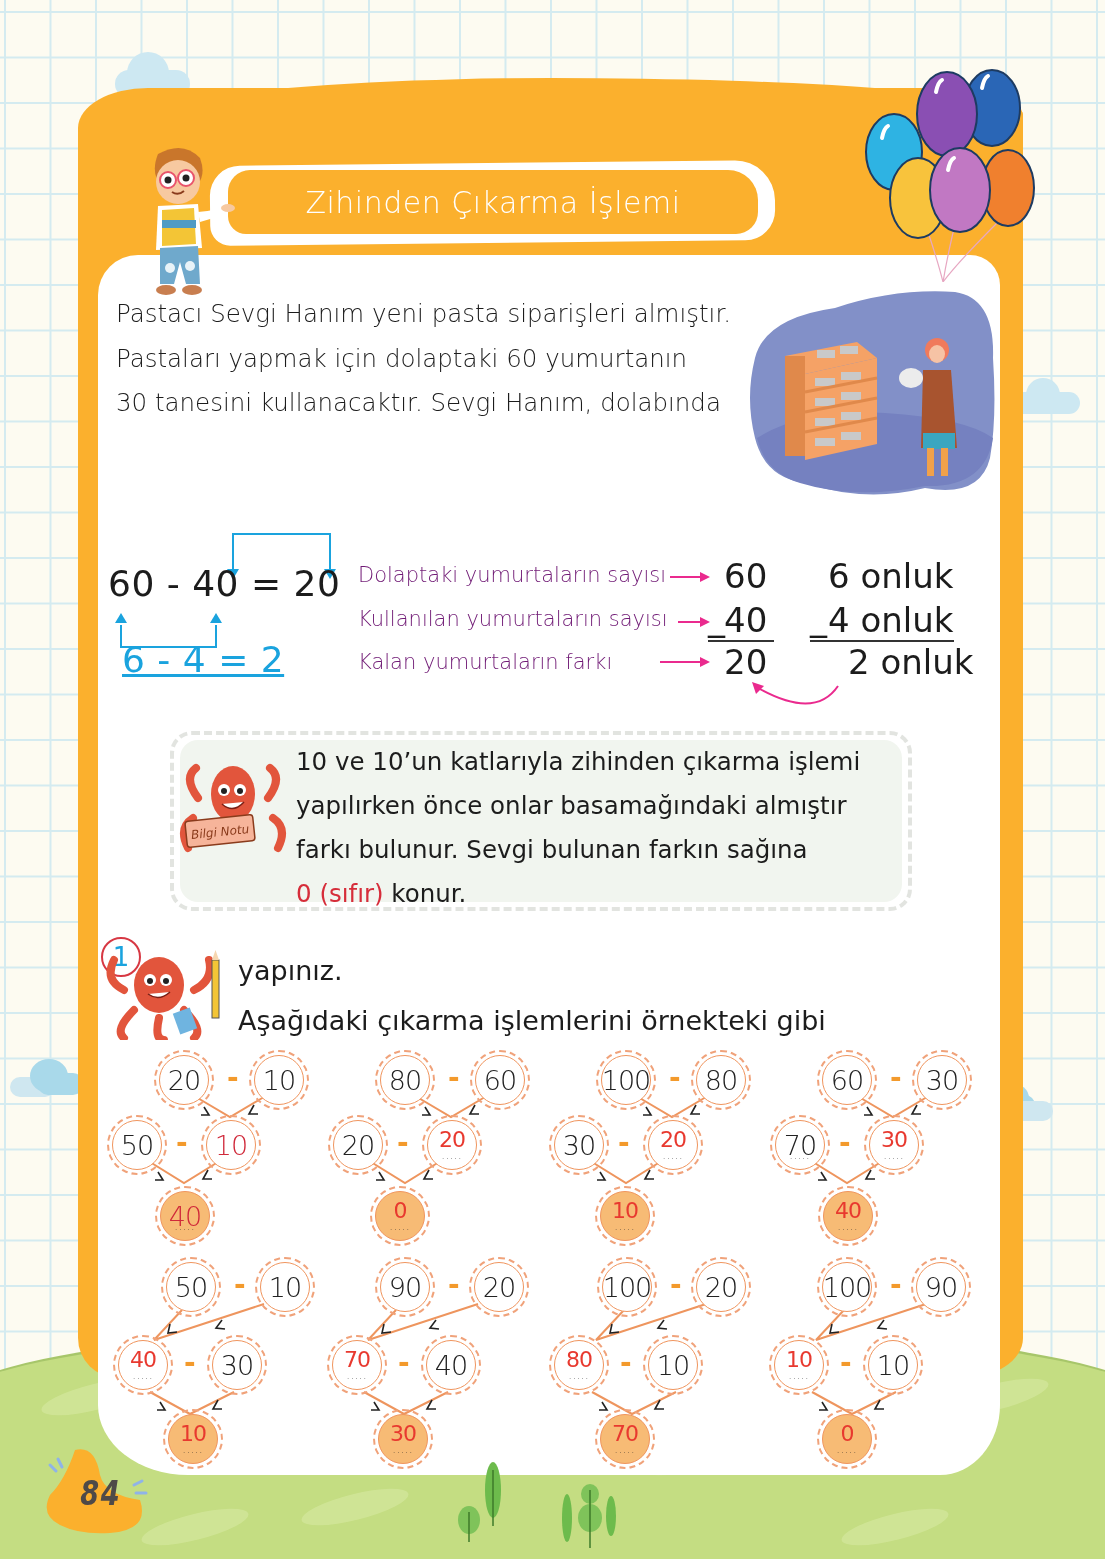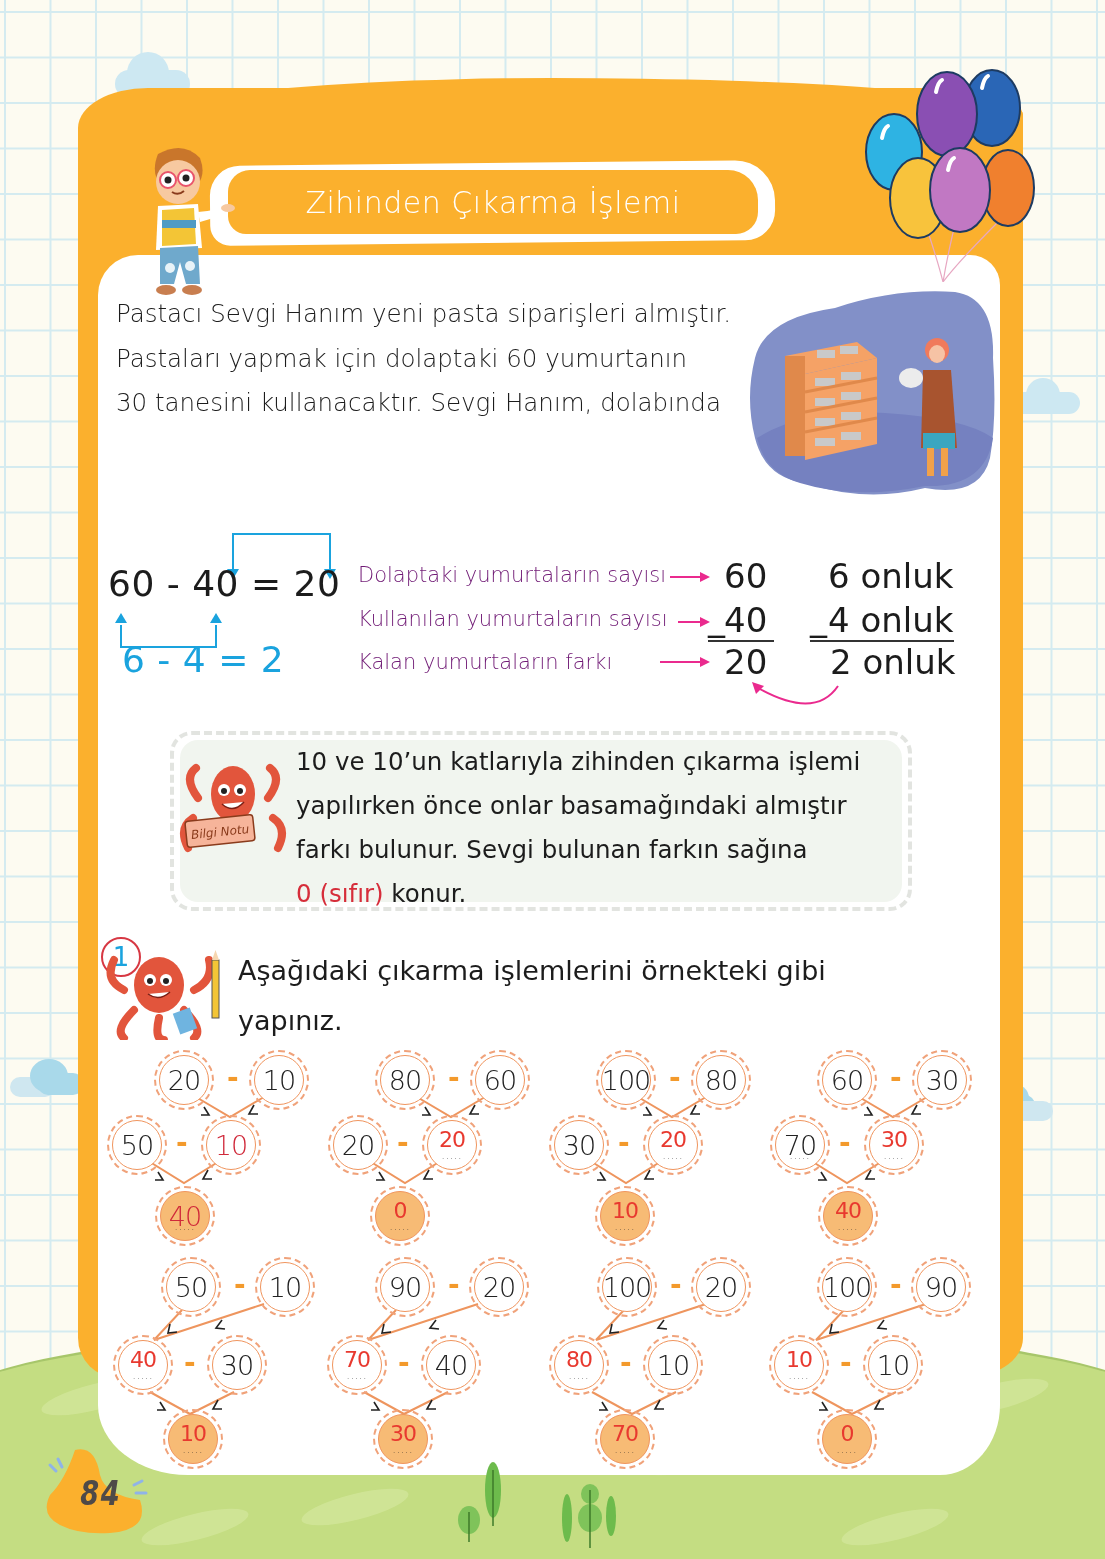--- a/index.html
+++ b/index.html
@@ -72,21 +72,21 @@
       position: absolute; left: 116px; top: 292px; width: 640px;
       font-family: "DejaVu Sans", sans-serif; font-size: 24.5px; line-height: 44.5px; color: #1c1c1c; font-weight: 300;
     }
     .story div { white-space: nowrap; }
 
     
     .baker { position: absolute; left: 745px; top: 278px; width: 250px; height: 225px; }
 
     
     .eq-main { position: absolute; left: 108px; top: 563px; font-size: 36px; color: #1c1c1c; white-space: nowrap; letter-spacing: 0.5px; }
-    .eq-sub { position: absolute; left: 122px; top: 639px; font-size: 36px; color: #1aa3de; white-space: nowrap; letter-spacing: 0.5px; }
+    .eq-sub { position: absolute; left: 122px; top: 639px; font-size: 36px; color: #1aa3de; white-space: nowrap; letter-spacing: 0.5px; text-decoration: underline; }
 
     .label-row { position: absolute; left: 358px; font-size: 21px; color: #701a75; white-space: nowrap; font-weight: 300; }
     .col-num { position: absolute; font-size: 34px; color: #1c1c1c; white-space: nowrap; }
     .rule { position: absolute; height: 2px; background: #333; }
 
     
     .note-box {
       position: absolute; left: 170px; top: 731px; width: 742px; height: 180px;
       border: 4px dashed #e2e4e0; border-radius: 22px;
       background: #ffffff;
@@ -286,21 +286,21 @@
 <div class="col-num" style="left:724px;top:556px;">60</div>
 <div class="col-num" style="left:708px;top:598px;">_</div>
 <div class="col-num" style="left:724px;top:600px;">40</div>
 <div class="rule" style="left:708px;top:640px;width:66px;"></div>
 <div class="col-num" style="left:724px;top:642px;">20</div>
 
 <div class="col-num" style="left:828px;top:556px;">6 onluk</div>
 <div class="col-num" style="left:810px;top:598px;">_</div>
 <div class="col-num" style="left:828px;top:600px;">4 onluk</div>
 <div class="rule" style="left:810px;top:640px;width:144px;"></div>
-<div class="col-num" style="left:830px;top:642px;">2 onluk</div>
+<div class="col-num" style="left:848px;top:642px;">2 onluk</div>
 
 <div class="note-box"></div>
 <div class="note-inner"></div>
 <svg class="abs" style="left:178px;top:758px;" width="110" height="110" viewBox="0 0 110 110">
   <path d="M20 40 Q5 20 18 10 M90 40 Q105 20 92 10 M15 60 Q0 70 10 90 M95 60 Q110 70 100 90" stroke="#e2553c" stroke-width="8" fill="none" stroke-linecap="round"></path>
   <ellipse cx="55" cy="36" rx="22" ry="28" fill="#e2553c"></ellipse>
   <circle cx="46" cy="32" r="6" fill="#fff"></circle>
     <circle cx="62" cy="32" r="6" fill="#fff"></circle>
   <circle cx="46" cy="33" r="3" fill="#222"></circle>
     <circle cx="62" cy="33" r="3" fill="#222"></circle>
@@ -322,22 +322,22 @@
   <circle cx="46" cy="40" r="6" fill="#fff"></circle>
     <circle cx="62" cy="40" r="6" fill="#fff"></circle>
   <circle cx="46" cy="41" r="3" fill="#222"></circle>
     <circle cx="62" cy="41" r="3" fill="#222"></circle>
   <path d="M44 54 Q55 62 66 52" fill="#fff" stroke="#7a1e14" stroke-width="1.5"></path>
   <rect x="108" y="20" width="7" height="58" fill="#f3c536" stroke="#555" stroke-width="1"></rect>
   <polygon points="108,20 115,20 111.5,10" fill="#f6d7b0"></polygon>
   <rect x="72" y="70" width="18" height="22" fill="#6fb4e0" transform="rotate(-20 81 81)"></rect>
 </svg>
 <div class="q-text">
+  <div>yapınız.</div>
   <div>Aşağıdaki çıkarma işlemlerini örnekteki gibi</div>
-  <div>yapınız.</div>
 </div>
 
 <div class="tree" style="left:104px;top:1055px;">
   <svg width="230" height="200" viewBox="0 0 230 200">
     <polyline points="92,42 126,62 160,42" fill="none" stroke="#ee955e" stroke-width="2"></polyline>
     <path d="M100 52 l5 8 l-8 0" fill="none" stroke="#222" stroke-width="1.6"></path>
     <path d="M150 50 l-5 9 l9 0" fill="none" stroke="#222" stroke-width="1.6"></path>
     <polyline points="46,107 80,128 114,107" fill="none" stroke="#ee955e" stroke-width="2"></polyline>
     <path d="M54 117 l5 8 l-8 0" fill="none" stroke="#222" stroke-width="1.6"></path>
     <path d="M104 115 l-5 9 l9 0" fill="none" stroke="#222" stroke-width="1.6"></path>

